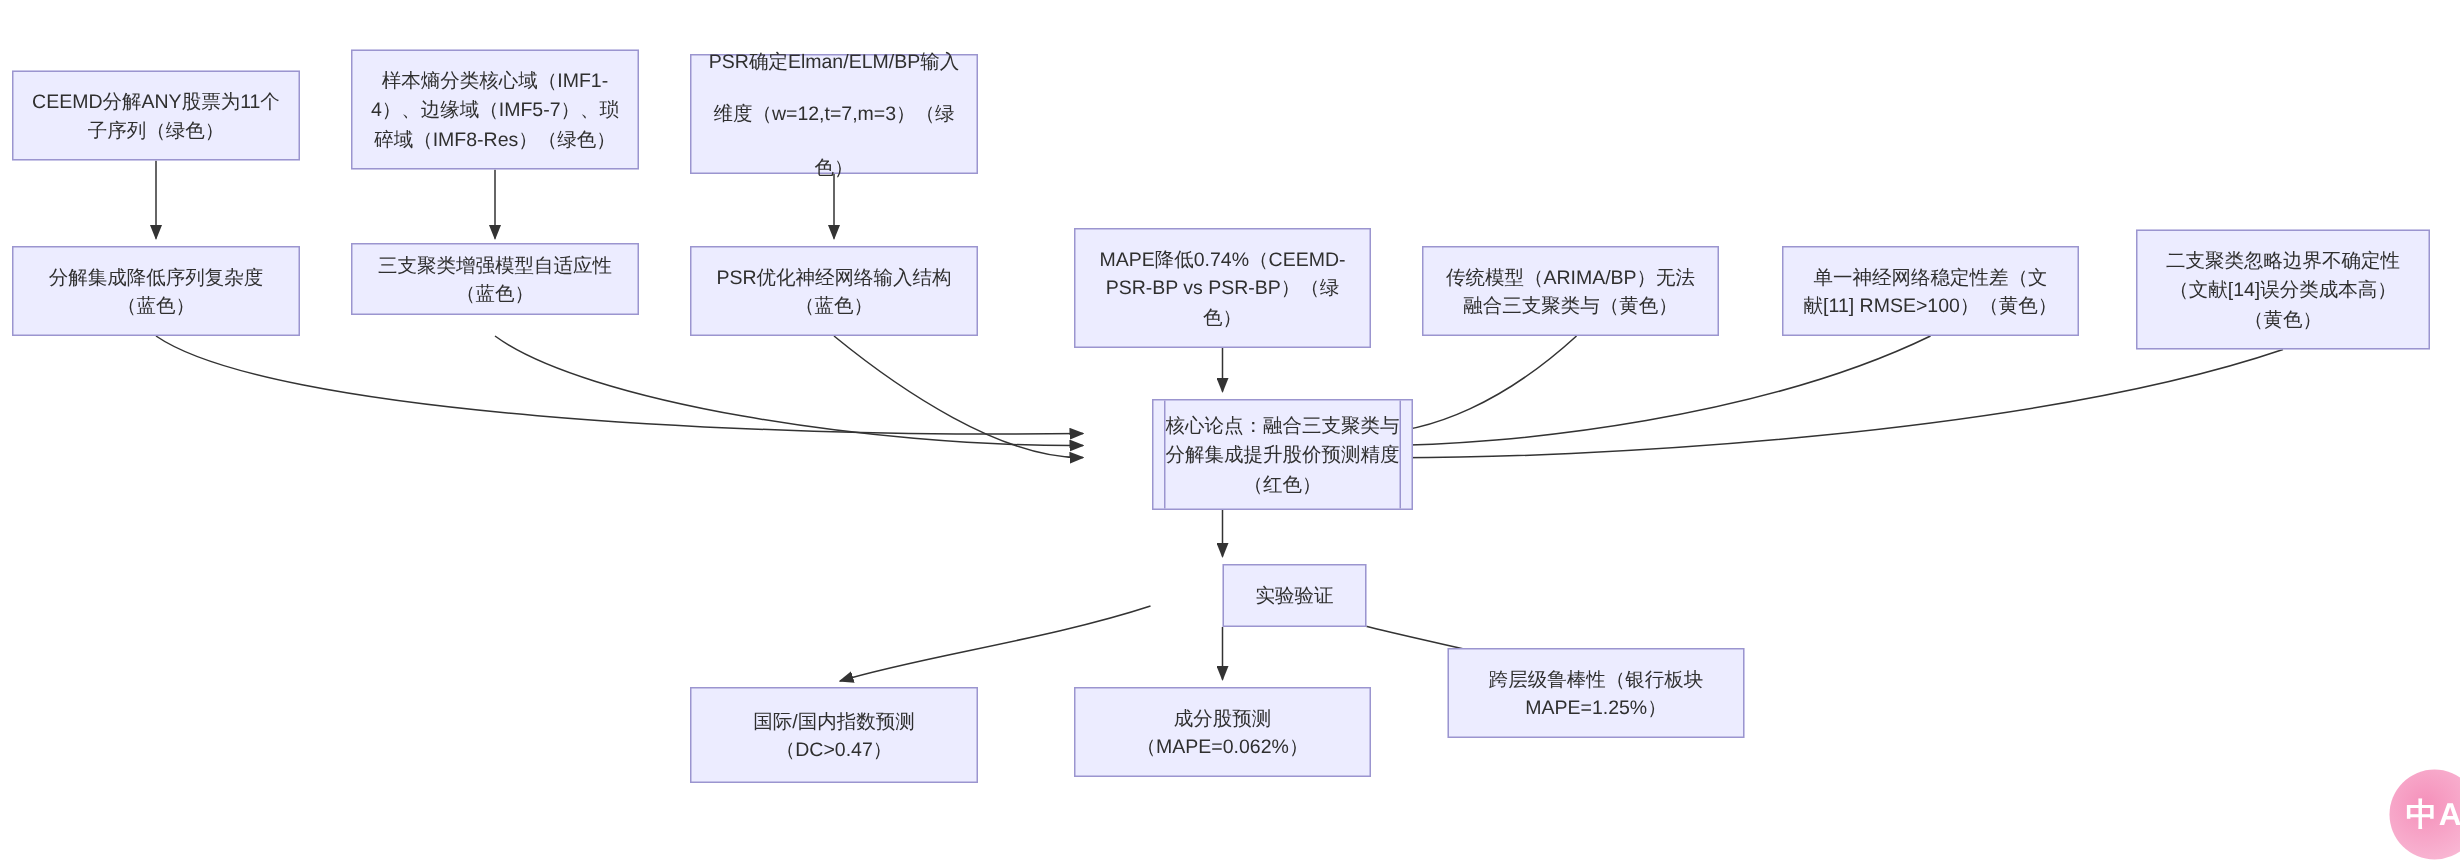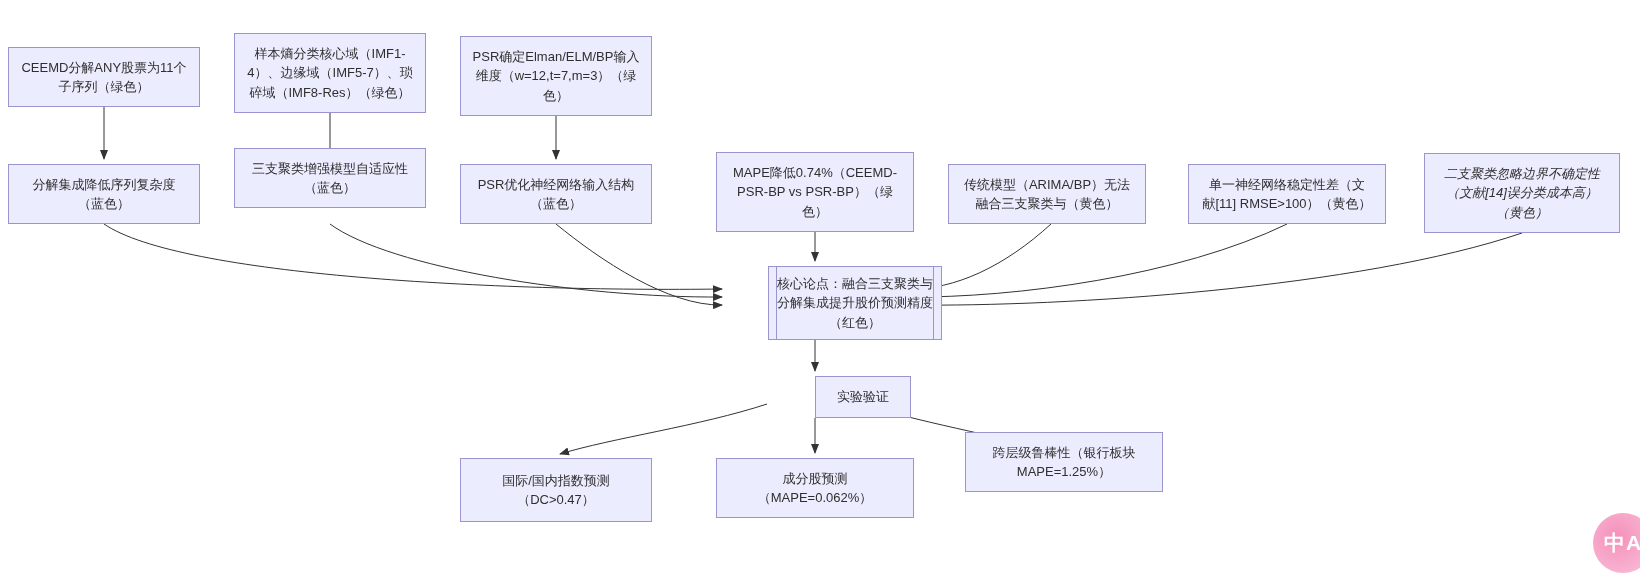--- a/index.html
+++ b/index.html
@@ -97,32 +97,32 @@
     <span>CEEMD分解ANY股票为11个</span>
     <span>子序列（绿色）</span>
   </div>
 
   <div class="node" style="left:234px;top:33px;width:192px;height:80px;">
     <span>样本熵分类核心域（IMF1-</span>
     <span>4）、边缘域（IMF5-7）、琐</span>
     <span>碎域（IMF8-Res）（绿色）</span>
   </div>
 
-  <div class="node" style="left:460px;top:36px;width:192px;height:80px;">
+  <div class="node" style="left:460px;top:36px;width:192px;height:80px;gap:16px;">
     <span>PSR确定Elman/ELM/BP输入</span>
     <span>维度（w=12,t=7,m=3）（绿</span>
     <span>色）</span>
   </div>
 
   <div class="node" style="left:8px;top:164px;width:192px;height:60px;">
     <span>分解集成降低序列复杂度</span>
     <span>（蓝色）</span>
   </div>
 
-  <div class="node" style="left:234px;top:148px;width:192px;height:60px;">
+  <div class="node" style="left:234px;top:162px;width:192px;height:48px;">
     <span>三支聚类增强模型自适应性</span>
     <span>（蓝色）</span>
   </div>
 
   <div class="node" style="left:460px;top:164px;width:192px;height:60px;">
     <span>PSR优化神经网络输入结构</span>
     <span>（蓝色）</span>
   </div>
 
   <div class="node" style="left:716px;top:152px;width:198px;height:80px;">
@@ -134,21 +134,21 @@
   <div class="node" style="left:948px;top:164px;width:198px;height:60px;">
     <span>传统模型（ARIMA/BP）无法</span>
     <span>融合三支聚类与（黄色）</span>
   </div>
 
   <div class="node" style="left:1188px;top:164px;width:198px;height:60px;">
     <span>单一神经网络稳定性差（文</span>
     <span>献[11] RMSE&gt;100）（黄色）</span>
   </div>
 
-  <div class="node" style="left:1424px;top:153px;width:196px;height:80px;font-style:italic;">
+  <div class="node" style="left:1424px;top:153px;width:196px;height:80px;">
     <span>二支聚类忽略边界不确定性</span>
     <span>（文献[14]误分类成本高）</span>
     <span>（黄色）</span>
   </div>
 
   <div class="node subroutine" style="left:768px;top:266px;width:174px;height:74px;">
     <span>核心论点：融合三支聚类与</span>
     <span>分解集成提升股价预测精度</span>
     <span>（红色）</span>
   </div>

